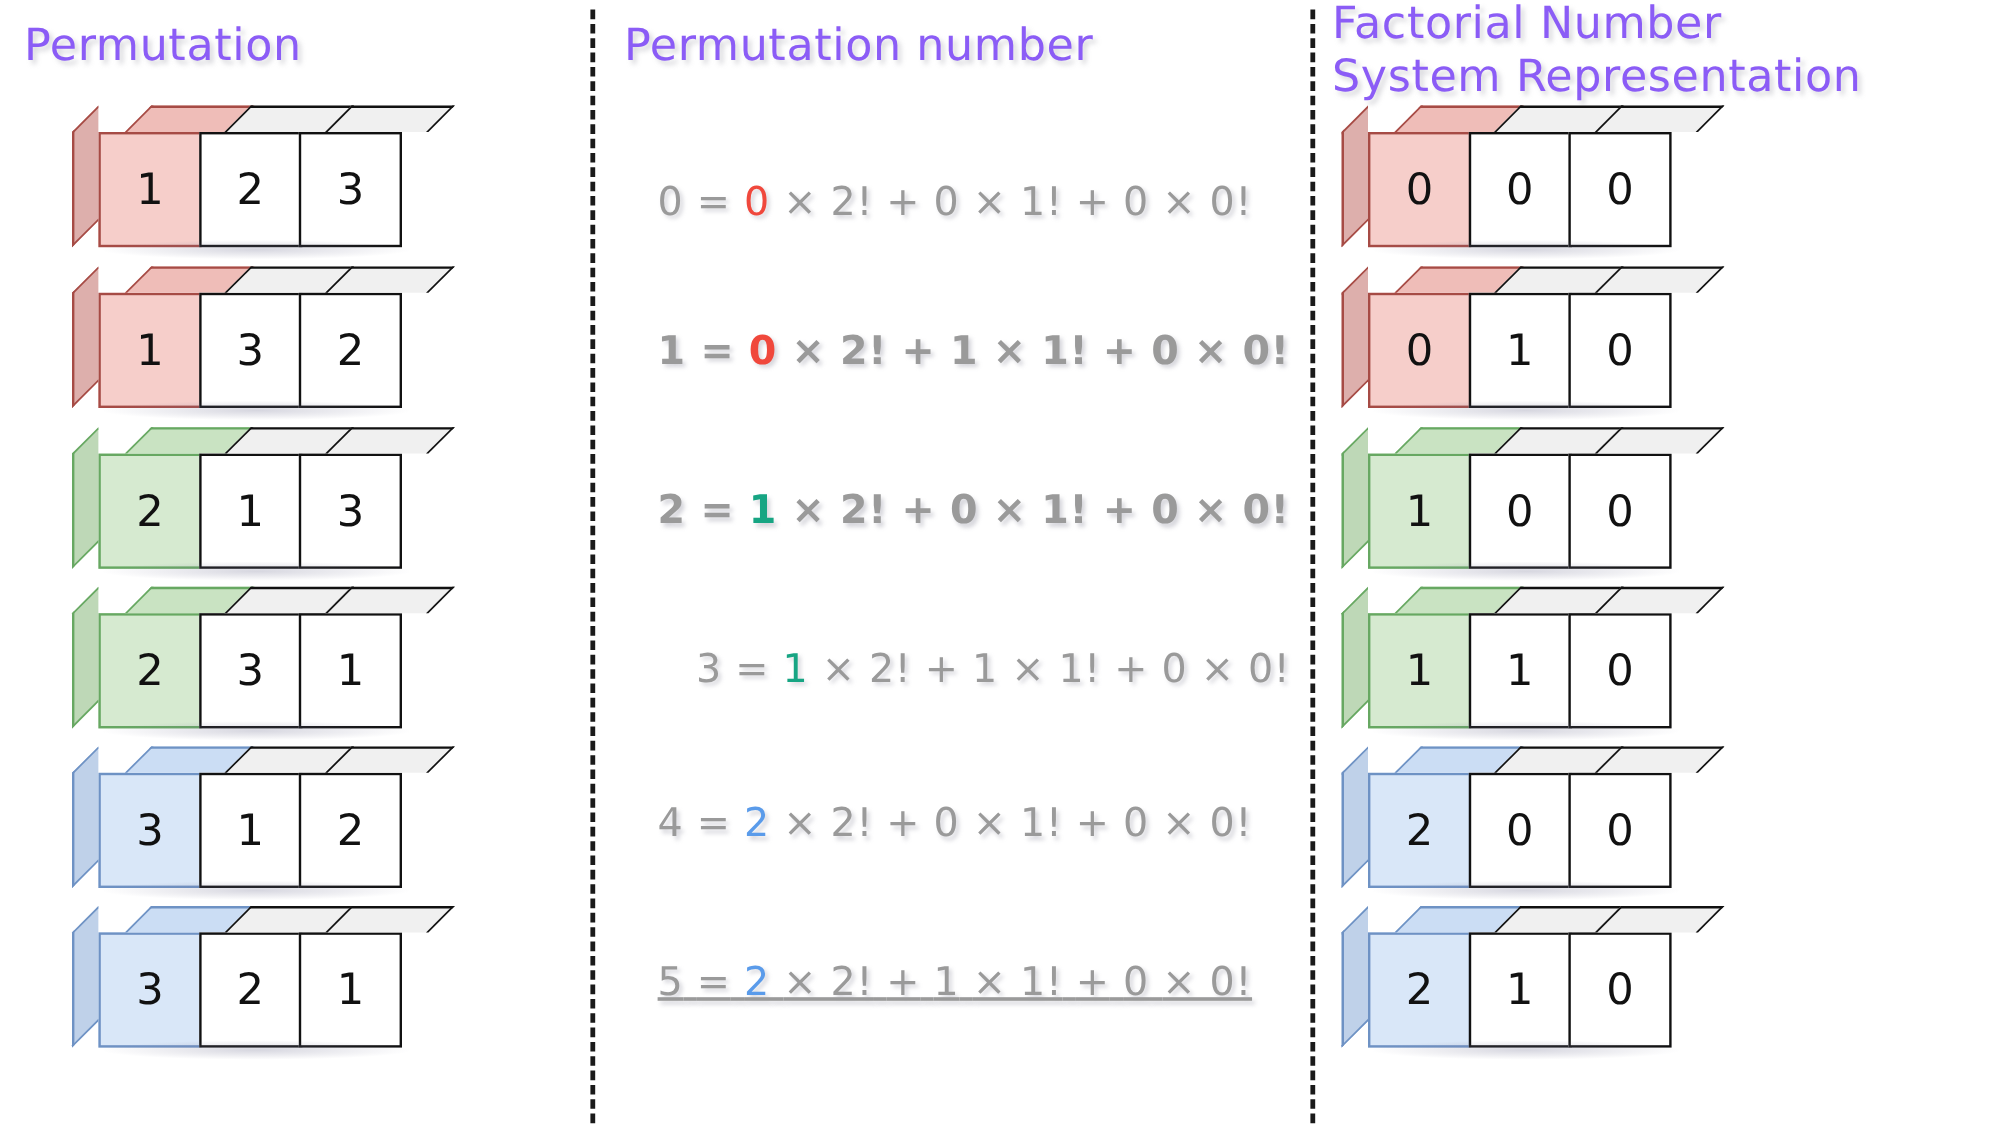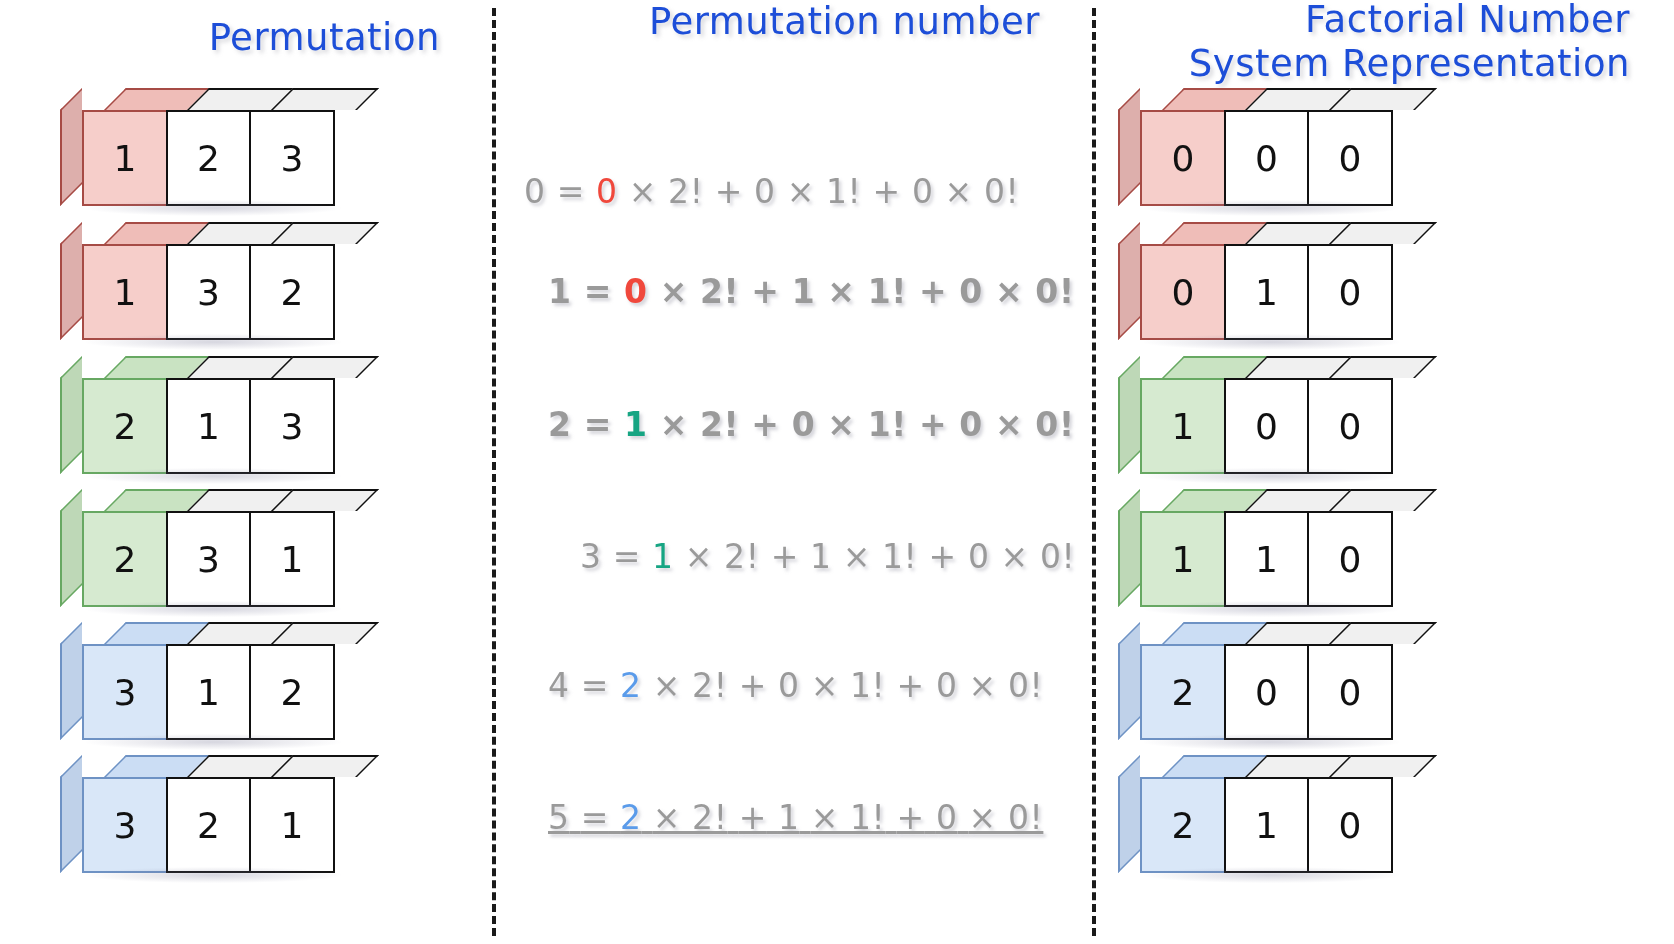--- a/index.html
+++ b/index.html
@@ -22,32 +22,32 @@
     width: 0;
     height: 928px;
     border-left: 4px dashed #1a1a1a;
   }
   #divider-1 { left: 492px; }
   #divider-2 { left: 1092px; }
 
   
   .col-header {
     position: absolute;
-    text-align: right;
+    text-align: left;
     font-family: "DejaVu Sans", sans-serif;
     font-size: 37px;
     font-weight: 400;
-    color: #1d4ed8;
+    color: #8b5cf6;
     letter-spacing: 0.5px;
     line-height: 1.18;
     text-shadow: 3px 3px 4px rgba(150,150,160,0.38);
     white-space: pre-line;
   }
   #header-permutation { left: 20px;  top: 16px;  width: 420px; }
-  #header-permnumber  { left: 520px; top: 0;  width: 520px; }
+  #header-permnumber  { left: 520px; top: 16px;  width: 520px; }
   #header-factorial   { left: 1110px;top: -2px;  width: 520px; }
 
   
   .box-row {
     position: absolute;
     height: 110px;
   }
   .box-row .cube-strip {
     position: relative;
     display: flex;
@@ -180,21 +180,21 @@
         <div class="cube">
           <span class="face-top"></span>
           <span>0</span>
         </div>
         <div class="cube">
           <span class="face-top"></span>
           <span>0</span>
         </div>
       </div>
     </div>
-    <div class="equation" style="left: 524px; top: 148px; margin-top: 24px;"><span>0</span> <span>=</span> <span class="digit-red">0</span> <span>× 2!</span> <span>+</span> <span>0</span> <span>× 1!</span> <span>+</span> <span>0</span> <span>× 0!</span></div>
+    <div class="equation" style="left: 548px; top: 148px;"><span>0</span> <span>=</span> <span class="digit-red">0</span> <span>× 2!</span> <span>+</span> <span>0</span> <span>× 1!</span> <span>+</span> <span>0</span> <span>× 0!</span></div>
     <div class="box-row" style="left: 60px; top: 230px;">
       <div class="cube-strip">
         <div class="cube hl-red">
           <span class="face-top"></span>
           <span class="face-left"></span>
           <span>1</span>
         </div>
         <div class="cube">
           <span class="face-top"></span>
           <span>3</span>

